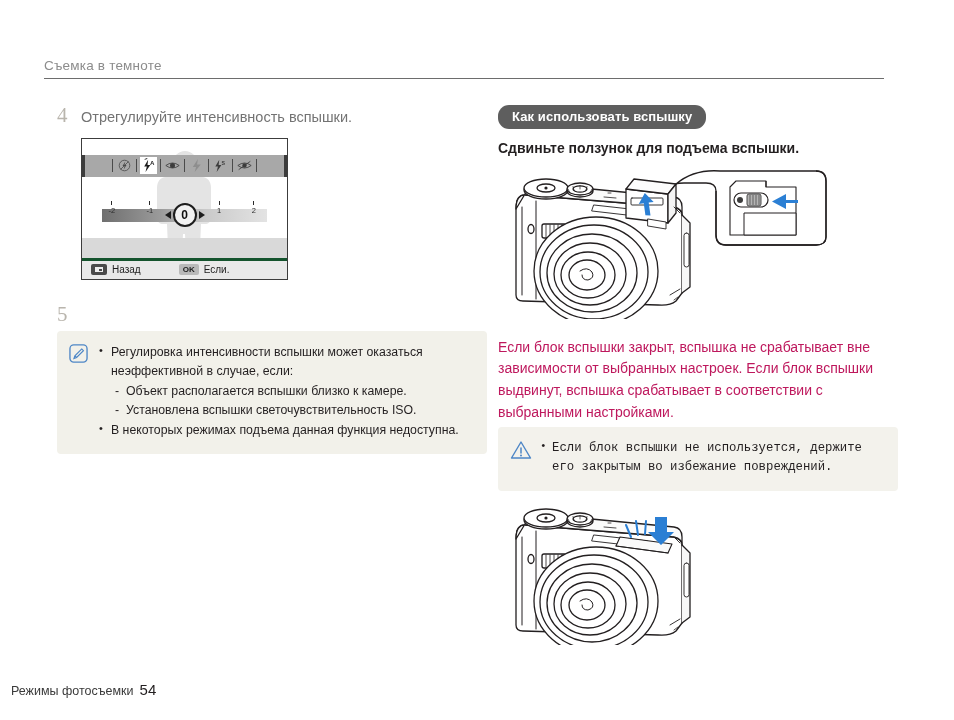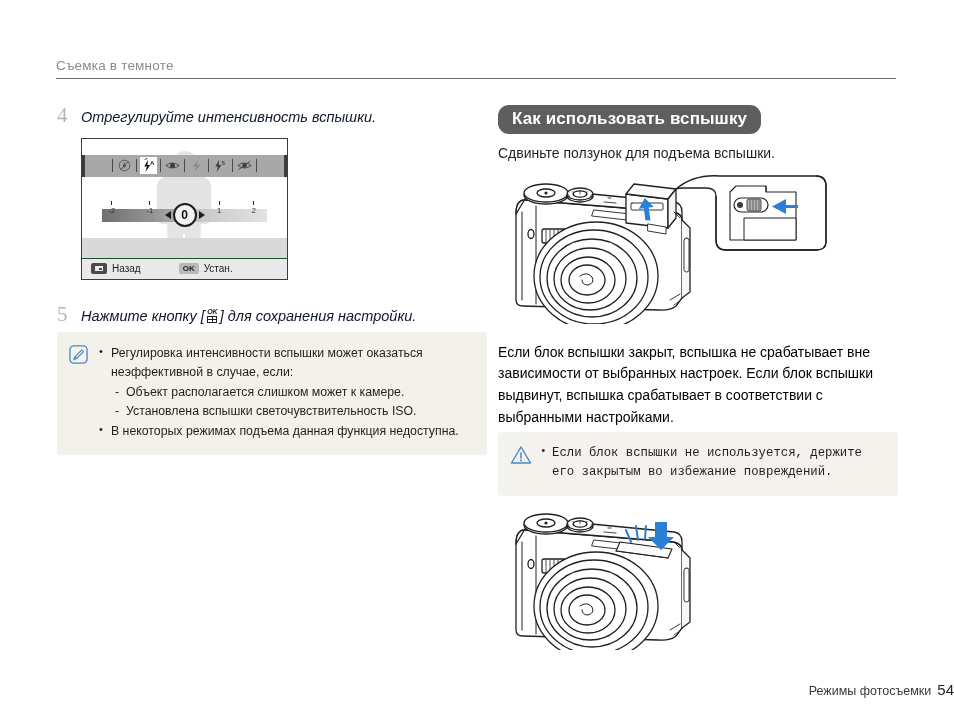--- a/index.html
+++ b/index.html
@@ -12,21 +12,21 @@
     height: 720px;
     position: relative;
     font-family: "Liberation Sans", sans-serif;
     color: #231f20;
     overflow: hidden;
   }
 
   
   .page-header {
     position: absolute;
-    left: 56px;
+    left: 44px;
     top: 58px;
     width: 840px;
   }
   .page-header .chapter-title {
     font-size: 13.5px;
     color: #8c8c8c;
     letter-spacing: .2px;
     padding-bottom: 5px;
   }
   .page-header .rule {
@@ -58,23 +58,22 @@
   .step-num {
     font-family: "Liberation Serif", serif;
     font-size: 21px;
     color: #b9b5ad;
     width: 24px;
     flex: 0 0 24px;
     line-height: 1;
   }
   .step-text {
     font-size: 14.5px;
-    color: #0f172a;
+    color: #737373;
     line-height: 1.35;
-    font-style: italic;
   }
   .okglyph {
     display: inline-block;
     position: relative;
     width: 13px;
     height: 16px;
     vertical-align: -3px;
     margin: 0 1px;
   }
   .okglyph .ok-top {
@@ -251,21 +250,21 @@
     height: 20px;
     background: #d9d9d9;
   }
   .lcd-footer {
     position: absolute;
     left: 0;
     right: 0;
     bottom: 0;
     height: 21px;
     background: #e9e9e9;
-    border-top: 1px solid #14532d;
+    border-top: 3px solid #14532d;
     display: flex;
     align-items: center;
     font-size: 10px;
     color: #1d1d1d;
     box-sizing: border-box;
   }
   .lcd-btn-grid {
     width: 16px;
     height: 11px;
     background: #4a4a4a;
@@ -349,49 +348,50 @@
     position: absolute;
     left: 2px;
     top: 0;
   }
 
   
   .pill {
     display: inline-block;
     background: #5e5e5e;
     color: #ffffff;
-    font-size: 17px;
+    font-size: 13px;
     font-weight: bold;
     padding: 4px 14px 5px;
     border-radius: 11px;
     letter-spacing: .1px;
   }
   .r-caption {
     font-size: 14px;
     color: #231f20;
     margin-top: 10px;
     line-height: 1.4;
+    font-weight: bold;
   }
   .r-para {
     font-size: 14px;
-    color: #000000;
+    color: #be185d;
     line-height: 1.55;
     margin-top: 14px;
   }
   .illus {
     margin-top: 8px;
   }
 
   
   .page-footer {
     position: absolute;
-    left: 4px;
+    left: 11px;
     right: 0;
     bottom: 22px;
-    text-align: right;
+    text-align: left;
     font-size: 12.5px;
     color: #3a3a3a;
   }
   .page-footer .pg {
     font-size: 15px;
     margin-left: 6px;
     color: #231f20;
   }
 </style>
 </head>
@@ -486,42 +486,41 @@
       <div class="knob-arrow l"></div>
       <div class="knob-arrow r"></div>
       <div class="lcd-knob">0</div>
 
       <div class="lcd-band"></div>
 
       <div class="lcd-footer">
         <div class="lcd-btn-grid"></div>
         <span>Назад</span>
         <span class="lcd-btn-ok">OK</span>
-        <span>Устан.</span>
+        <span>Если.</span>
       </div>
     </div>
   </div>
 
   <div class="step" style="margin-top:24px">
     <div class="step-num">5</div>
-    <div class="step-text"><span>Нажмите кнопку [</span><span class="okglyph"><span class="ok-top">OK</span><span class="ok-bot"></span></span><span>] для сохранения настройки.</span></div>
   </div>
 
   <div class="infobox">
     <div class="ico">
       <svg width="19" height="19" viewBox="0 0 20 20">
         <rect x="1" y="1" width="18" height="18" rx="4" fill="none" stroke="#4d86c6" stroke-width="1.4"></rect>
         <path d="M13.5 5.2 L6.2 12.4 L5.2 15.2 L8 14.2 L15.2 7 Z" fill="none" stroke="#4d86c6" stroke-width="1.2"></path>
         <line x1="6.2" y1="12.4" x2="8" y2="14.2" stroke="#4d86c6" stroke-width="1.2"></line>
       </svg>
     </div>
     <ul>
       <li class="b1">Регулировка интенсивности вспышки может оказаться неэффективной в случае, если:</li>
       <ul class="sub">
-        <li class="b2">Объект располагается слишком может к камере.</li>
+        <li class="b2">Объект располагается вспышки близко к камере.</li>
         <li class="b2">Установлена вспышки светочувствительность ISO.</li>
       </ul>
       <li class="b1">В некоторых режимах подъема данная функция недоступна.</li>
     </ul>
   </div>
 </div>
 
 <div class="col-right">
 
   <div class="pill">Как использовать вспышку</div>

